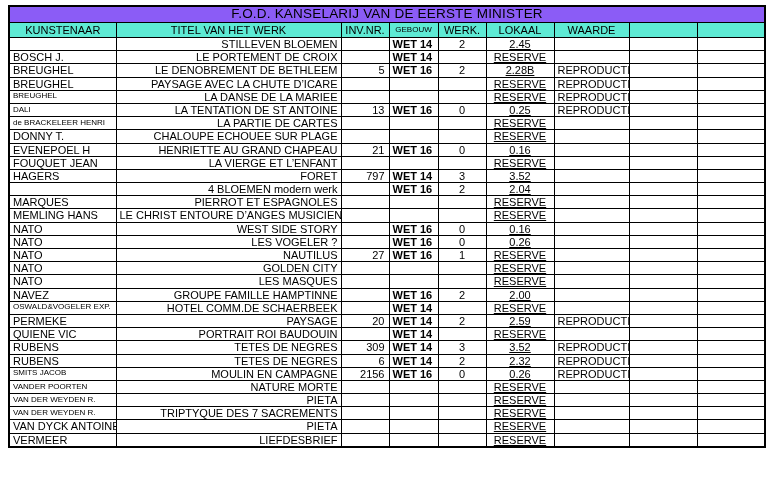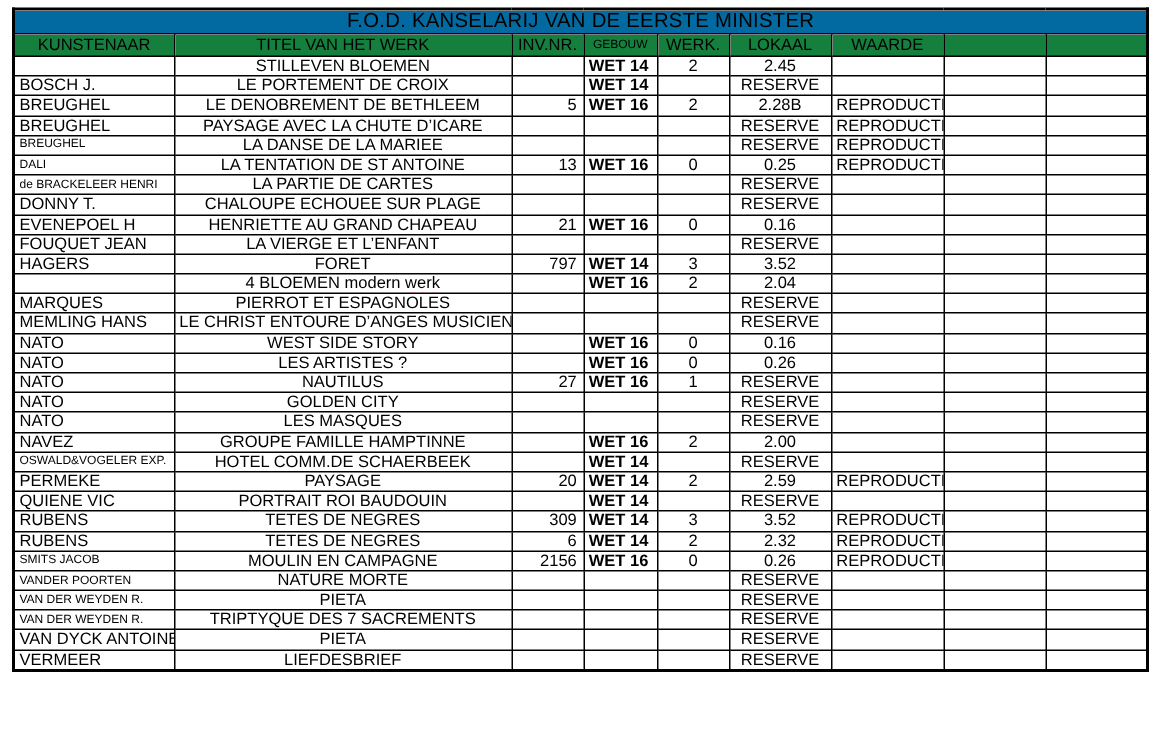--- a/index.html
+++ b/index.html
@@ -21,39 +21,39 @@
     padding:0 3px;
     overflow:hidden;
     white-space:nowrap;
     font-size:11px;
     font-weight:normal;
     vertical-align:middle;
     line-height:1.1;
   }
   tr.title-row th {
     height:15px;
-    background:#0369a1;
+    background:#8b5cf6;
     text-align:center;
     font-size:13.5px;
     letter-spacing:0.2px;
   }
   tr.header-row th {
     height:14px;
-    background:#15803d;
+    background:#5eead4;
     text-align:center;
   }
   tr.header-row th.small-header { font-size:8px; }
   tr.data-row td { height:12.2px; background:#ffffff; }
   td.col-kunstenaar { text-align:left; }
   td.col-kunstenaar.small-text { font-size:8px; }
-  td.col-titel { text-align:center; }
+  td.col-titel { text-align:right; }
   td.col-inv { text-align:right; padding-right:4px; }
   td.col-gebouw { text-align:left;font-weight:bold; }
   td.col-verd { text-align:center; }
-  td.col-lokaal { text-align:center; }
+  td.col-lokaal { text-align:center;text-decoration:underline; }
   td.col-waarde { text-align:left; }
   .squiggle {
     text-decoration:underline;
     text-decoration-style:wavy;
     text-decoration-color:#ff2020;
     text-decoration-thickness:1px;
     text-underline-offset:2px;
   }
 </style>
 </head>
@@ -249,21 +249,21 @@
           <td class="col-inv"></td>
           <td class="col-gebouw">WET 16</td>
           <td class="col-verd">0</td>
           <td class="col-lokaal">0.16</td>
           <td class="col-waarde"></td>
           <td class="col-extra"></td>
           <td class="col-extra"></td>
         </tr>
         <tr class="data-row">
           <td class="col-kunstenaar">NATO</td>
-          <td class="col-titel">LES ARTISTES ?</td>
+          <td class="col-titel">LES VOGELER ?</td>
           <td class="col-inv"></td>
           <td class="col-gebouw">WET 16</td>
           <td class="col-verd">0</td>
           <td class="col-lokaal">0.26</td>
           <td class="col-waarde"></td>
           <td class="col-extra"></td>
           <td class="col-extra"></td>
         </tr>
         <tr class="data-row">
           <td class="col-kunstenaar">NATO</td>

